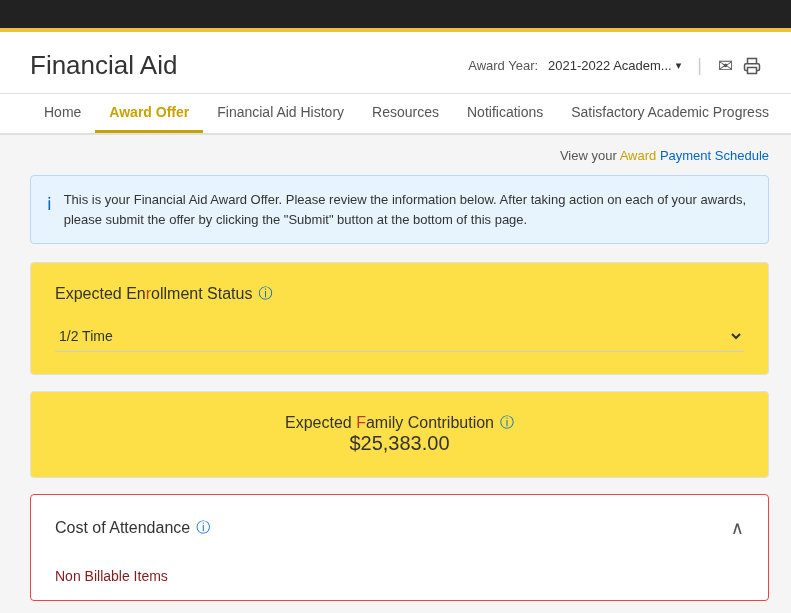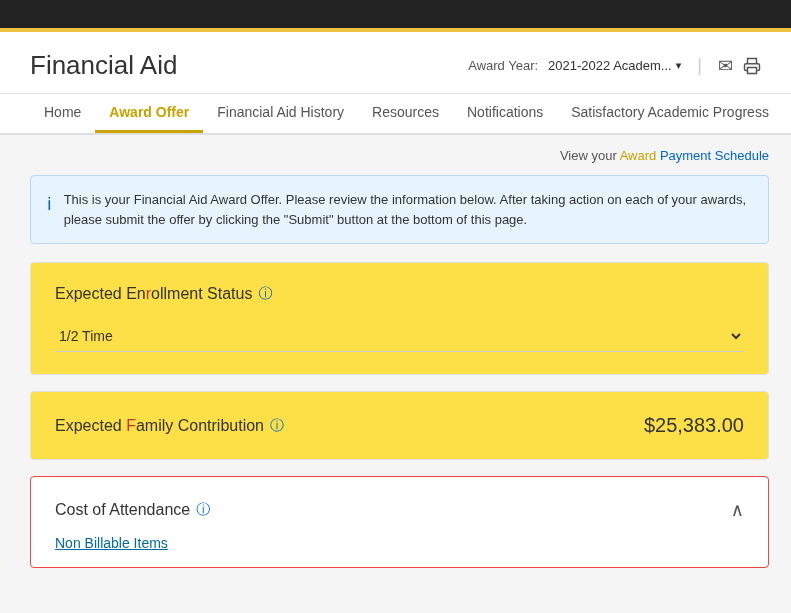--- a/index.html
+++ b/index.html
@@ -32,28 +32,28 @@
     .info-icon { color: #0066cc; font-size: 18px; flex-shrink: 0; margin-top: 1px; }
     .info-text { color: #333; font-size: 13px; line-height: 1.5; }
 
     .card { background: #fde047; border-radius: 4px; border: 1px solid #e0e0e0; margin-bottom: 16px; padding: 22px 24px; }
 
     .card-title { font-size: 16px; font-weight: 500; color: #333; margin-bottom: 18px; display: flex; align-items: center; gap: 6px; }
     .help-icon { color: #0066cc; font-size: 14px; cursor: pointer; }
 
     .enrollment-select { border: none; border-bottom: 1px solid #ccc; padding: 6px 0; font-size: 14px; color: #333; width: 100%; background: transparent; outline: none; cursor: pointer; }
 
-    .card-row { display: flex; justify-content: space-between; align-items: center; }
+    .card-row { display: flex; justify-content: space-between; align-items: center; flex-direction: column; }
     .card-value { font-size: 20px; color: #333; font-weight: 500; }
 
     .cost-card { background: #fff; border-radius: 4px; border: 1px solid #ef4444; margin-bottom: 16px; padding: 22px 24px 16px 24px; }
     .cost-header { display: flex; justify-content: space-between; align-items: center; cursor: pointer; }
     .chevron-up { font-size: 18px; color: #555; }
 
-    .non-billable { color: #0369a1; font-size: 14px; margin-top: 14px; font-weight: 500; text-decoration: underline; }
+    .non-billable { color: #7f1d1d; font-size: 14px; margin-top: 29px; font-weight: 500; }
   </style>
 </head>
 <body>
 
 <div class="top-bar"></div>
 <div class="yellow-bar"></div>
 
 <div class="header">
   <div class="header-title">Financial Aid</div>
   <div class="header-right">

